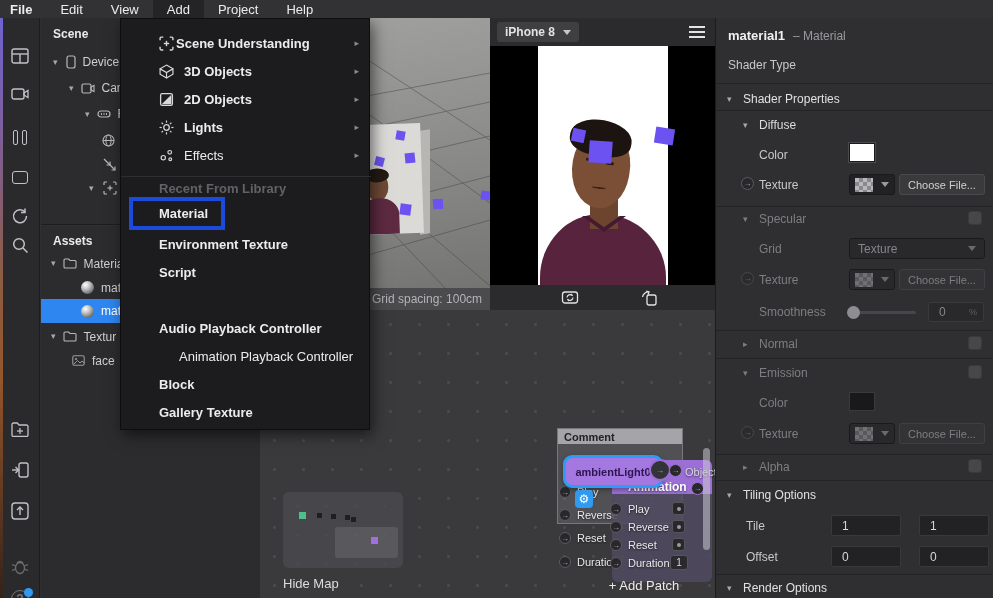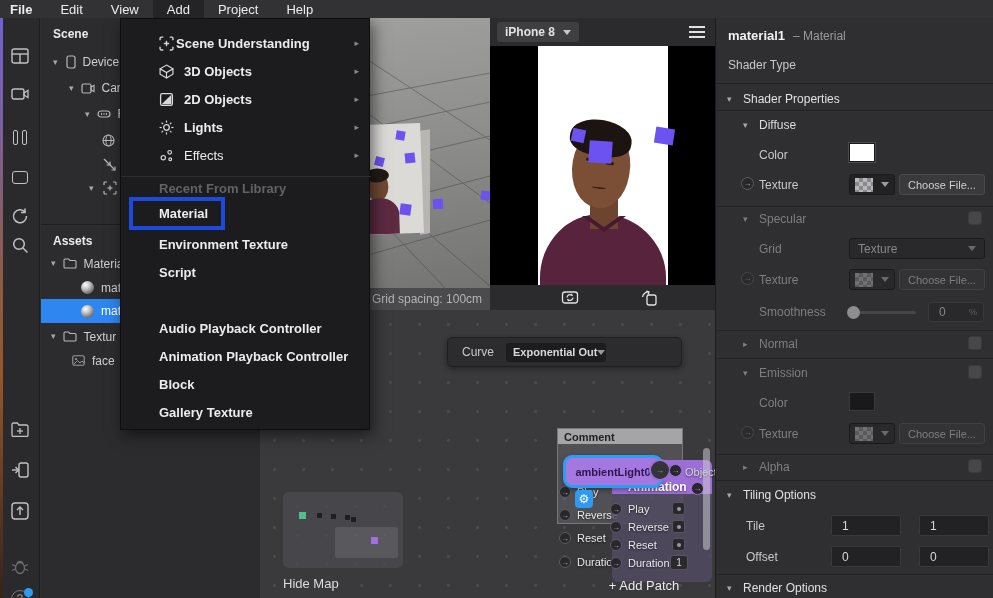--- a/index.html
+++ b/index.html
@@ -278,27 +278,20 @@
             <rect x="7" y="6" width="9" height="10" rx="2" fill="none" stroke="#e2e2e4" stroke-width="1.3"></rect>
             <path d="M9 3 A6 6 0 0 0 2.5 8" fill="none" stroke="#e2e2e4" stroke-width="1.3"></path>
             <path d="M6.2 2 L9 3 L8 5.8" fill="none" stroke="#e2e2e4" stroke-width="1.3"></path>
           </svg>
       </div>
     </div>
   </div>
 
   <div class="abs dots-bg" style="left:260px;top:310px;width:455px;height:288px;background-color:#3a3a3d;overflow:hidden;">
 
-    <div style="position:absolute;left:187px;top:27px;width:235px;height:30px;background:#2c2c2f;border:1px solid #1f1f22;border-radius:5px;box-shadow:0 2px 6px rgba(0,0,0,.4);display:flex;align-items:center;">
-      <span style="font-size:12px;color:#c8c8ca;margin-left:14px;">Curve</span>
-      <div class="dropdown" style="margin-left:12px;width:100px;height:19px;background:#1d1d20;padding:0 6px;justify-content:space-between;">
-        <span style="font-size:11px;color:#d8d8da;font-weight:bold;white-space:nowrap;">Exponential Out</span>
-        <div class="chev"></div>
-      </div>
-    </div>
 
     <div class="dots-bg" style="position:absolute;left:23px;top:182px;width:120px;height:76px;background-color:#47474b;border-radius:6px;">
       <div style="position:absolute;left:16px;top:20px;width:7px;height:7px;background:#4fc08d;"></div>
       <div style="position:absolute;left:34px;top:21px;width:5px;height:5px;background:#1f1f22;"></div>
       <div style="position:absolute;left:48px;top:22px;width:5px;height:5px;background:#1f1f22;"></div>
       <div style="position:absolute;left:62px;top:23px;width:5px;height:5px;background:#1f1f22;"></div>
       <div style="position:absolute;left:68px;top:25px;width:5px;height:5px;background:#1f1f22;"></div>
       <div style="position:absolute;left:52px;top:35px;width:63px;height:31px;background:rgba(255,255,255,0.10);border-radius:3px;"></div>
       <div style="position:absolute;left:88px;top:45px;width:7px;height:7px;background:#a36ee0;"></div>
     </div>
@@ -525,21 +518,21 @@
     <div style="position:absolute;left:0;top:212px;width:250px;height:27px;display:flex;align-items:center;">
       <span class="menu-item-label" style="margin-left:38px;font-weight:bold;">Environment Texture</span>
     </div>
     <div style="position:absolute;left:0;top:240px;width:250px;height:27px;display:flex;align-items:center;">
       <span class="menu-item-label" style="margin-left:38px;font-weight:bold;">Script</span>
     </div>
     <div style="position:absolute;left:0;top:296px;width:250px;height:27px;display:flex;align-items:center;">
       <span class="menu-item-label" style="margin-left:38px;font-weight:bold;">Audio Playback Controller</span>
     </div>
     <div style="position:absolute;left:0;top:324px;width:250px;height:27px;display:flex;align-items:center;">
-      <span class="menu-item-label" style="margin-left:38px;font-weight:bold;">Animation Playback Controller</span>
+      <span class="menu-item-label" style="margin-left:58px;font-weight:normal;">Animation Playback Controller</span>
     </div>
     <div style="position:absolute;left:0;top:352px;width:250px;height:27px;display:flex;align-items:center;">
       <span class="menu-item-label" style="margin-left:38px;font-weight:bold;">Block</span>
     </div>
     <div style="position:absolute;left:0;top:380px;width:250px;height:27px;display:flex;align-items:center;">
       <span class="menu-item-label" style="margin-left:38px;font-weight:bold;">Gallery Texture</span>
     </div>
   </div>
 
 </div>

